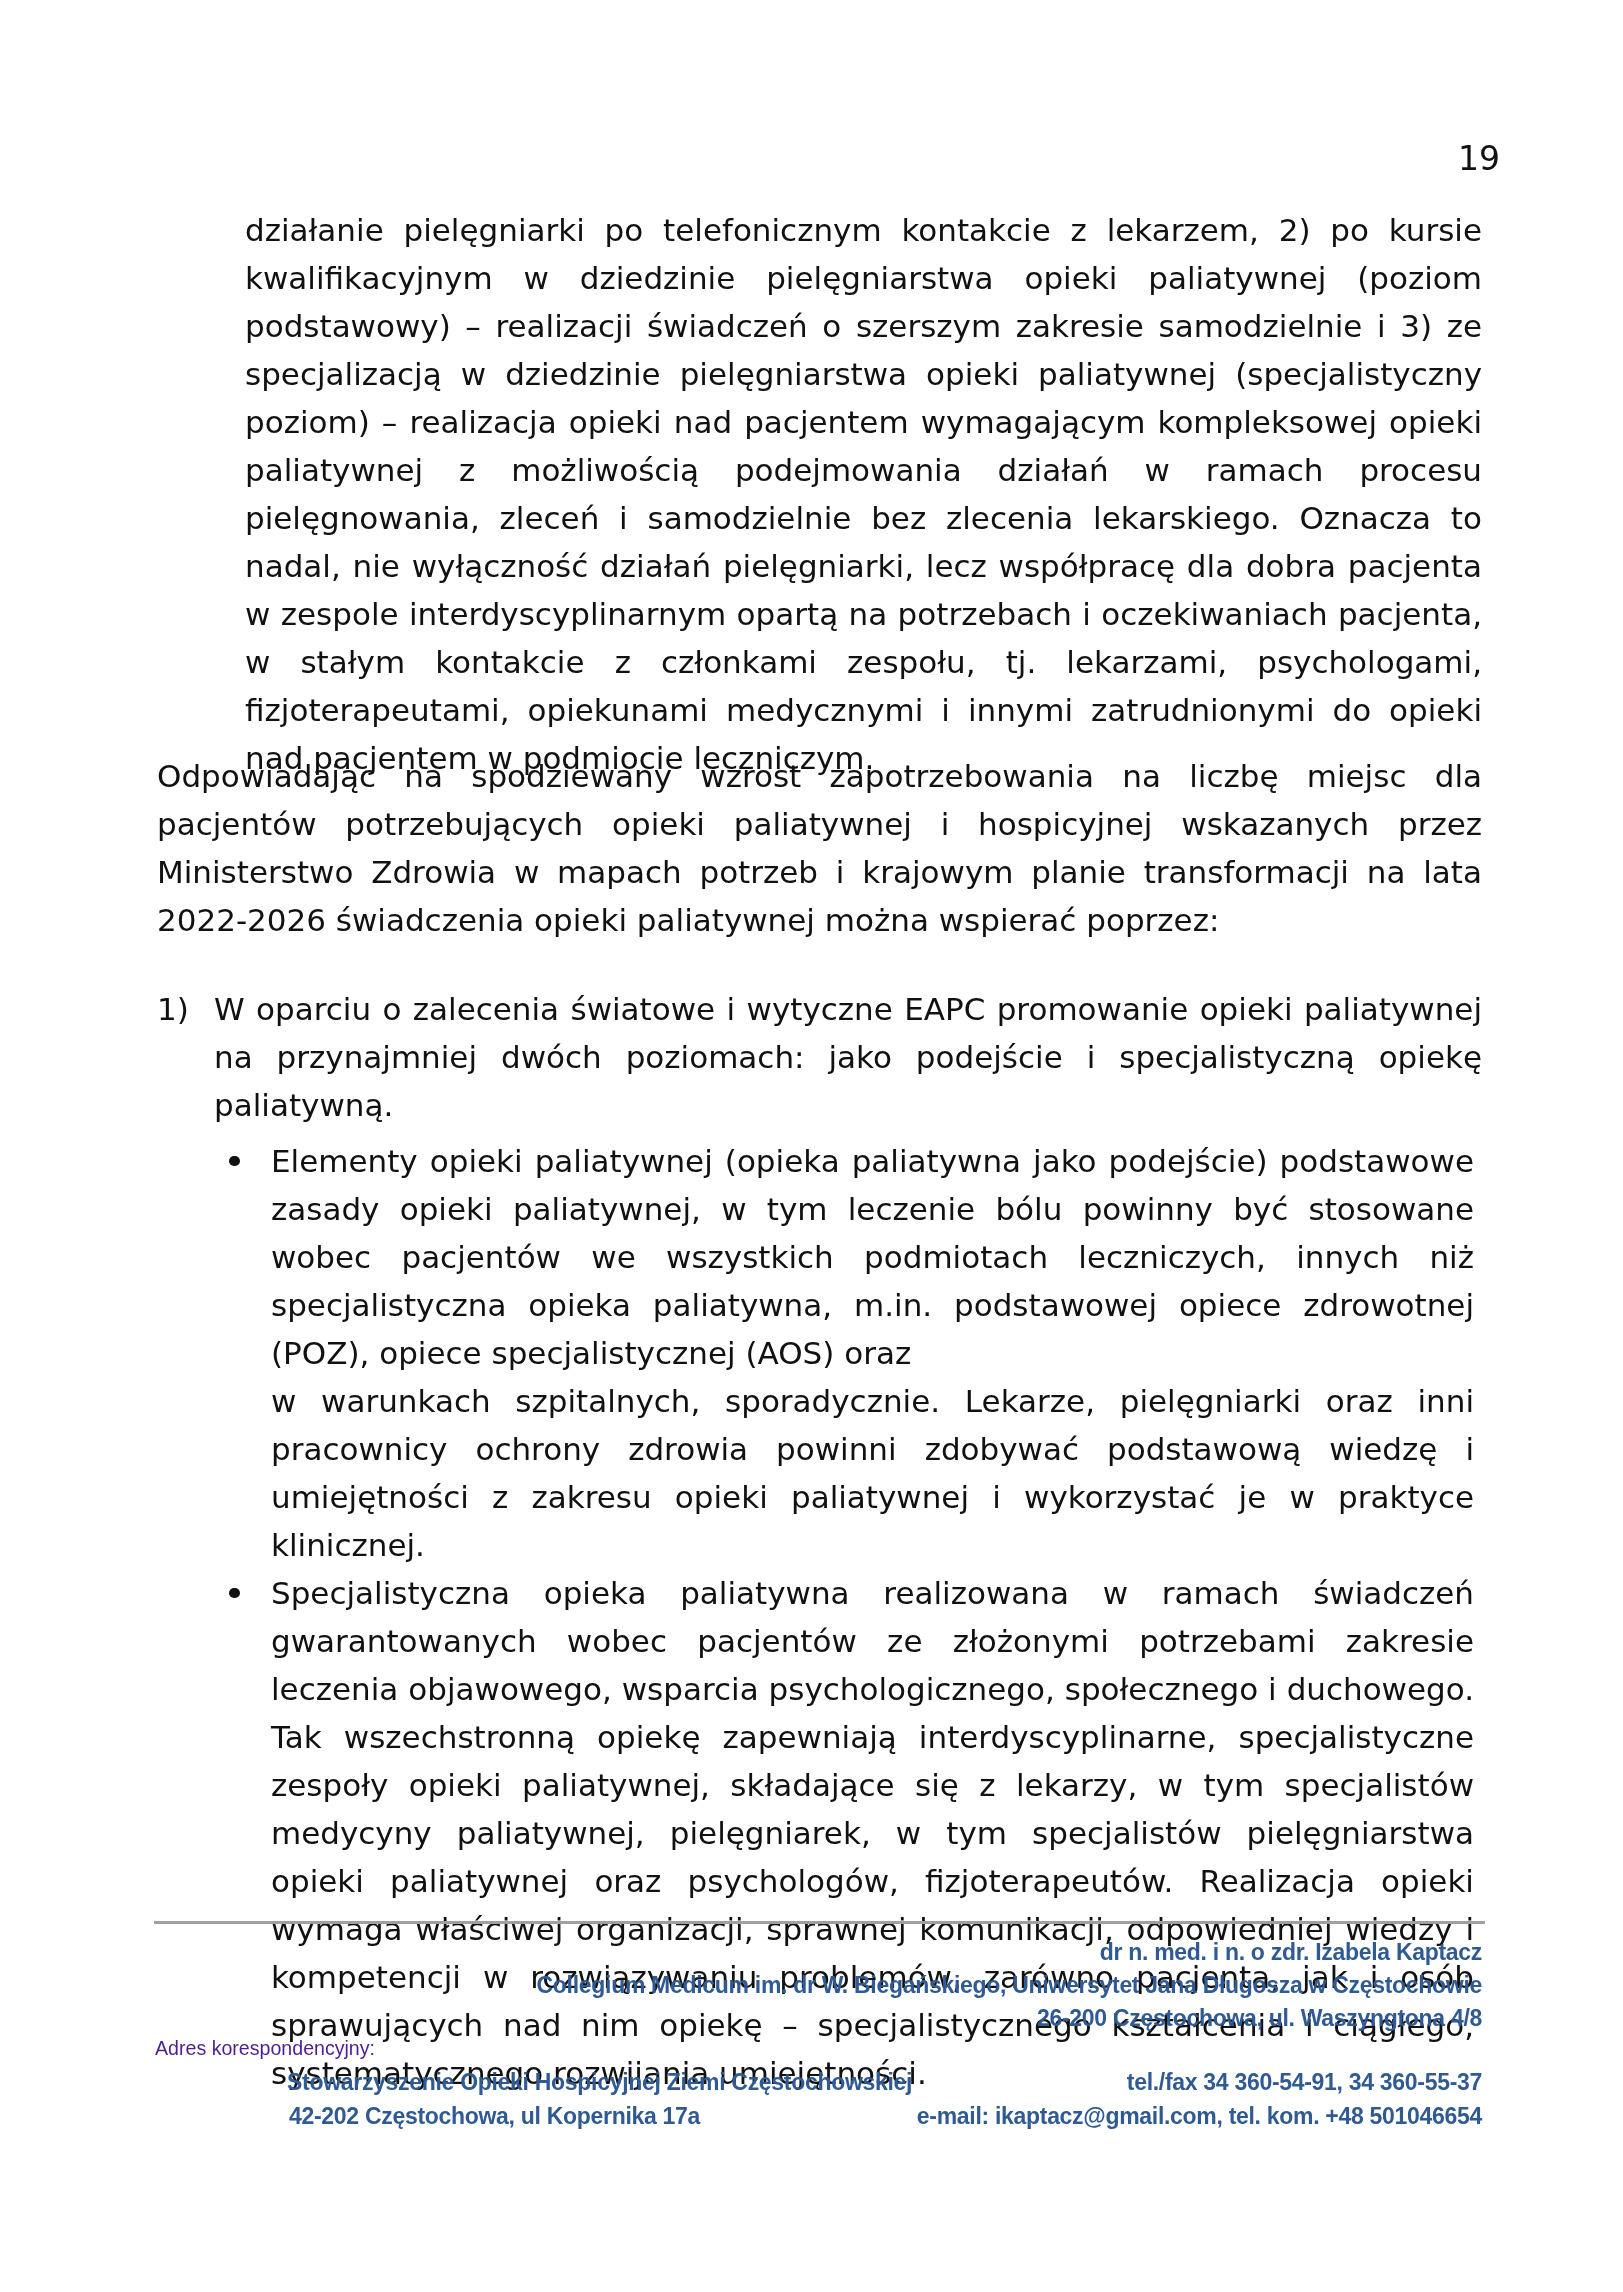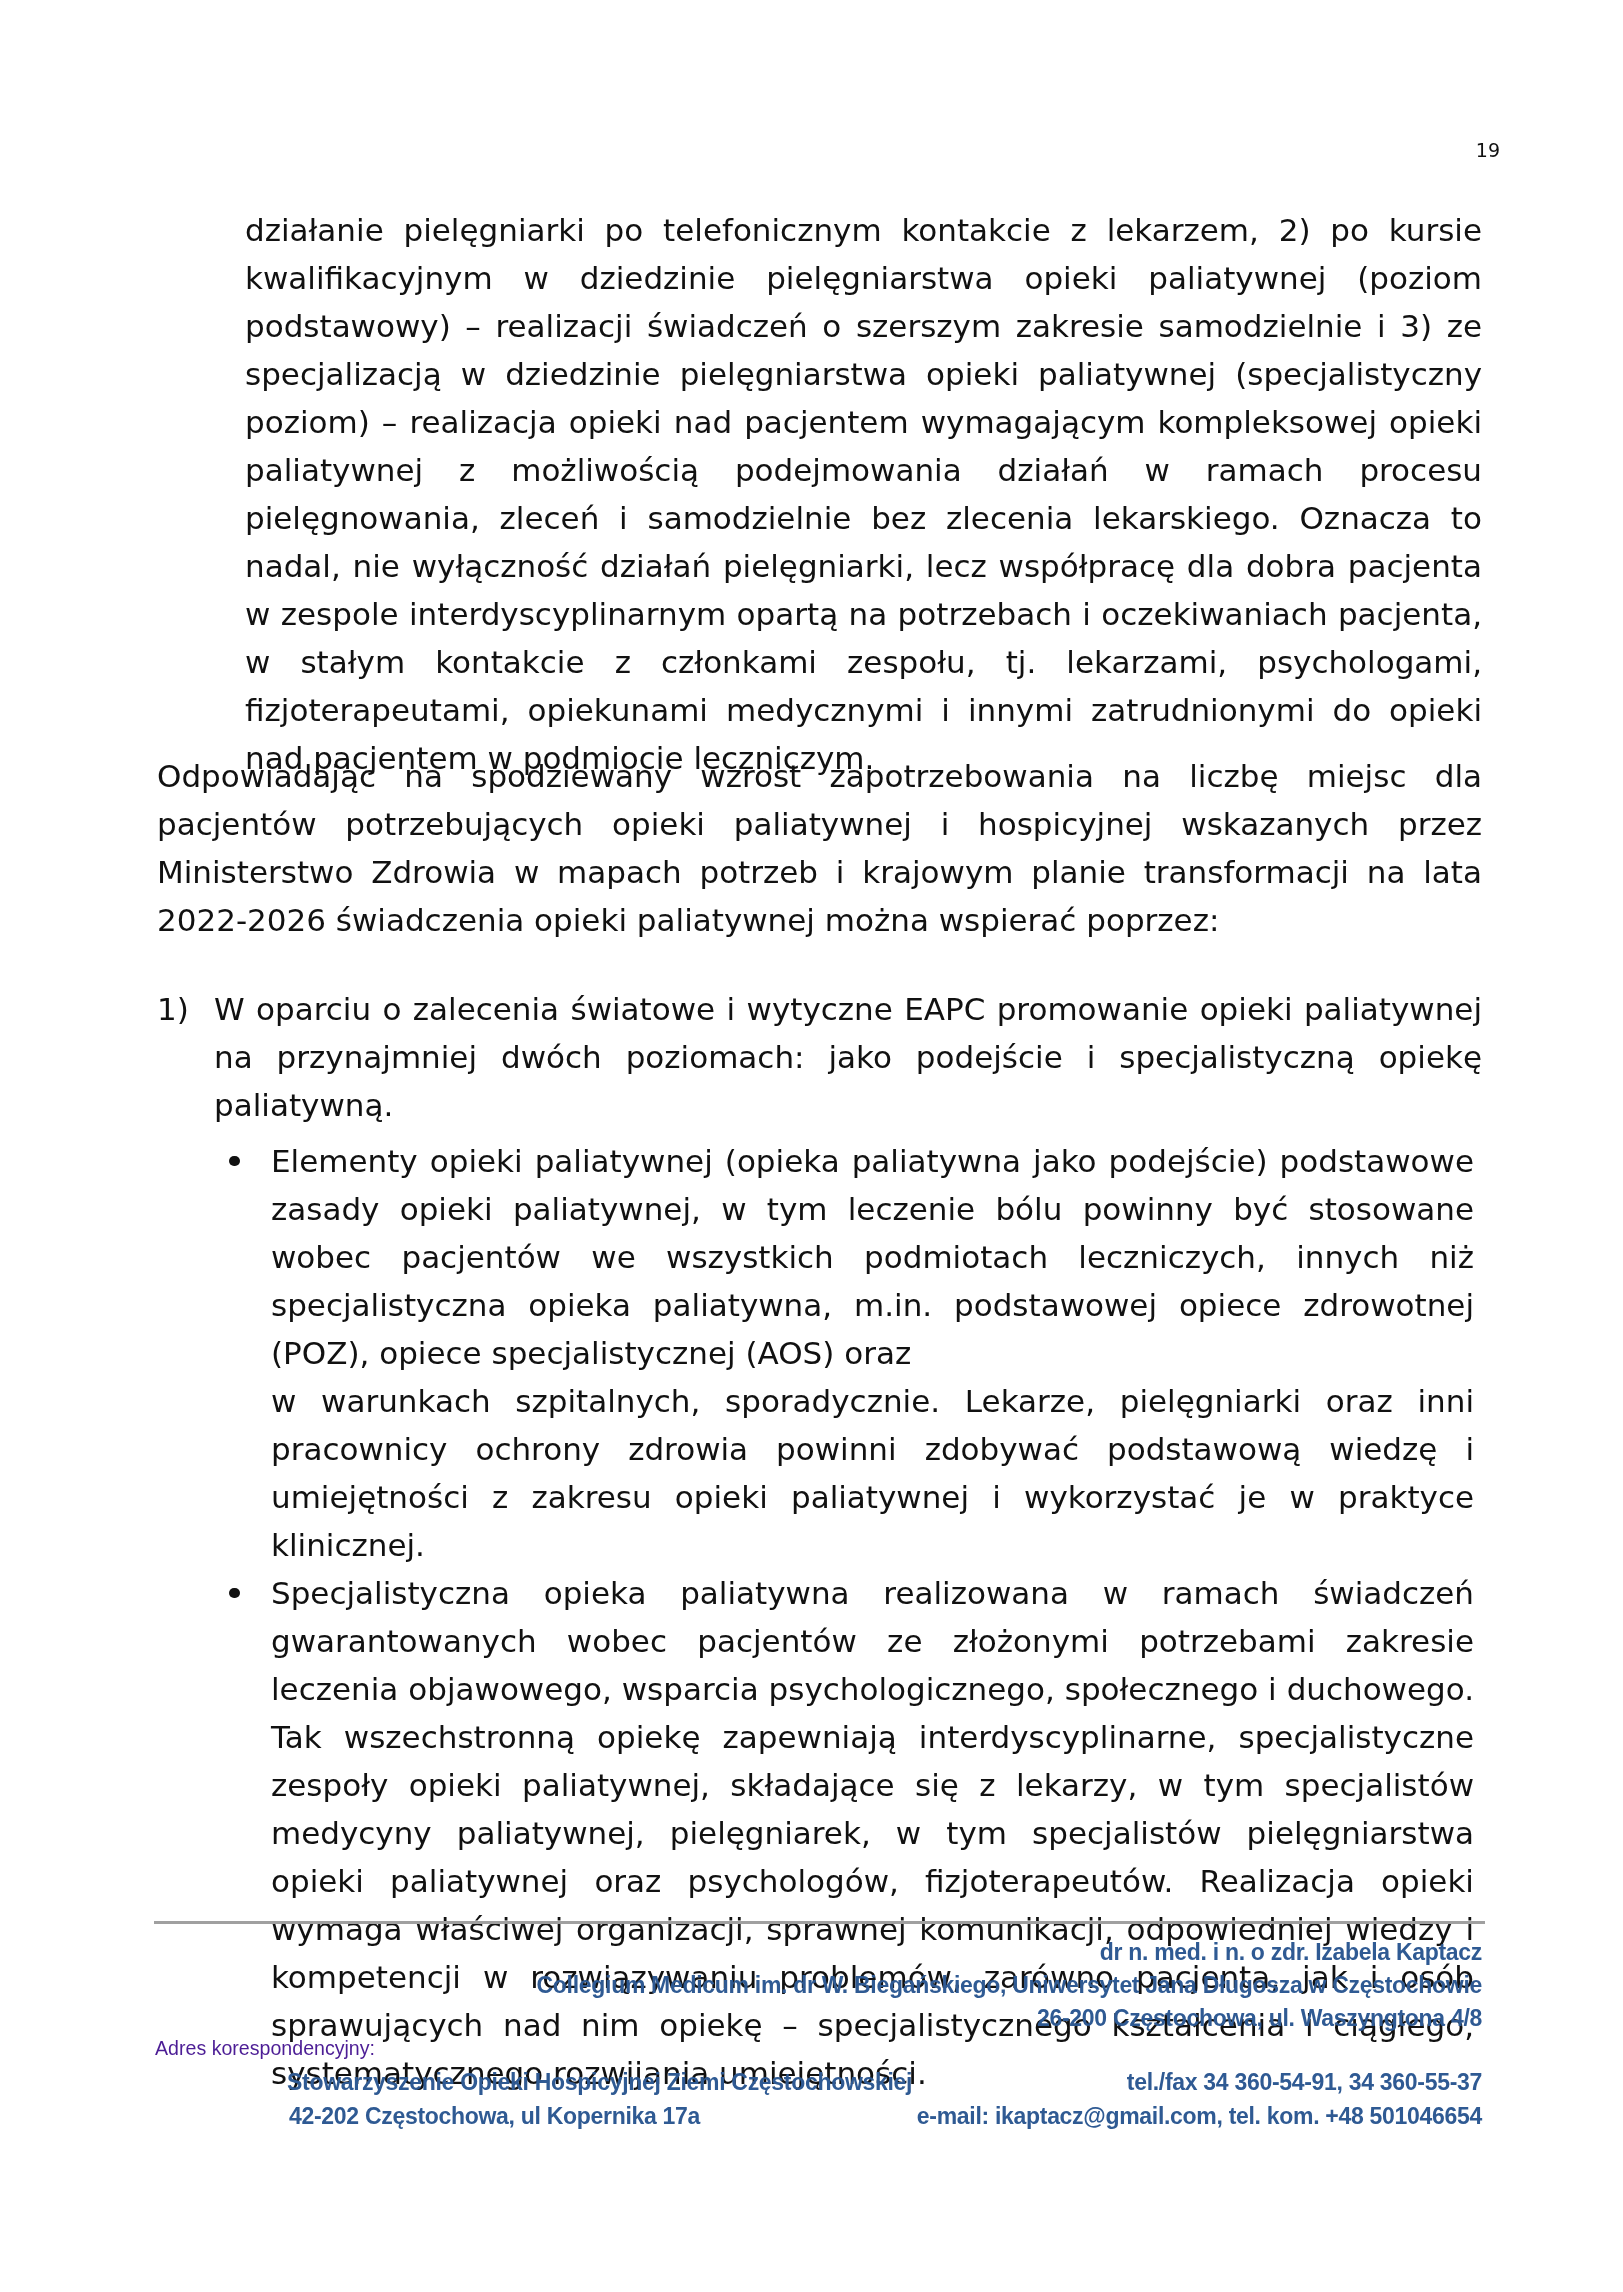--- a/index.html
+++ b/index.html
@@ -1,19 +1,19 @@
 <!DOCTYPE html>
 <html><head>
 <meta charset="utf-8">
 <style>
   html, body { margin: 0; padding: 0; background: #ffffff; }
   body { width: 1623px; height: 2293px; position: relative; overflow: hidden;
          font-family: "DejaVu Sans", sans-serif; color: #111; }
   .page-number { position: absolute; top: 139px; left: 1441px; width: 59px; text-align: right;
-                 font-size: 19px; }
+                 font-size: 33px; }
   .body-text { font-size: 31px; line-height: 48px; text-align: justify; }
   .block { position: absolute; }
   .cont-para { top: 206px; left: 245px; width: 1237px; }
   .intro-para { top: 752px; left: 157px; width: 1325px; }
   .list { top: 985px; left: 157px; width: 1325px; margin: 0; padding: 0; list-style: none; }
   .list-item { position: relative; padding-left: 57px; }
   .list-num { position: absolute; left: 0; top: 0; }
   .sub-list { margin: 8px; padding: 0; list-style: none; }
   .sub-item { position: relative; padding-left: 49px; }
   .bullet { position: absolute; left: 6.9px; top: 18.6px; width: 10.8px; height: 10.8px; border-radius: 50%; background: #111; }

